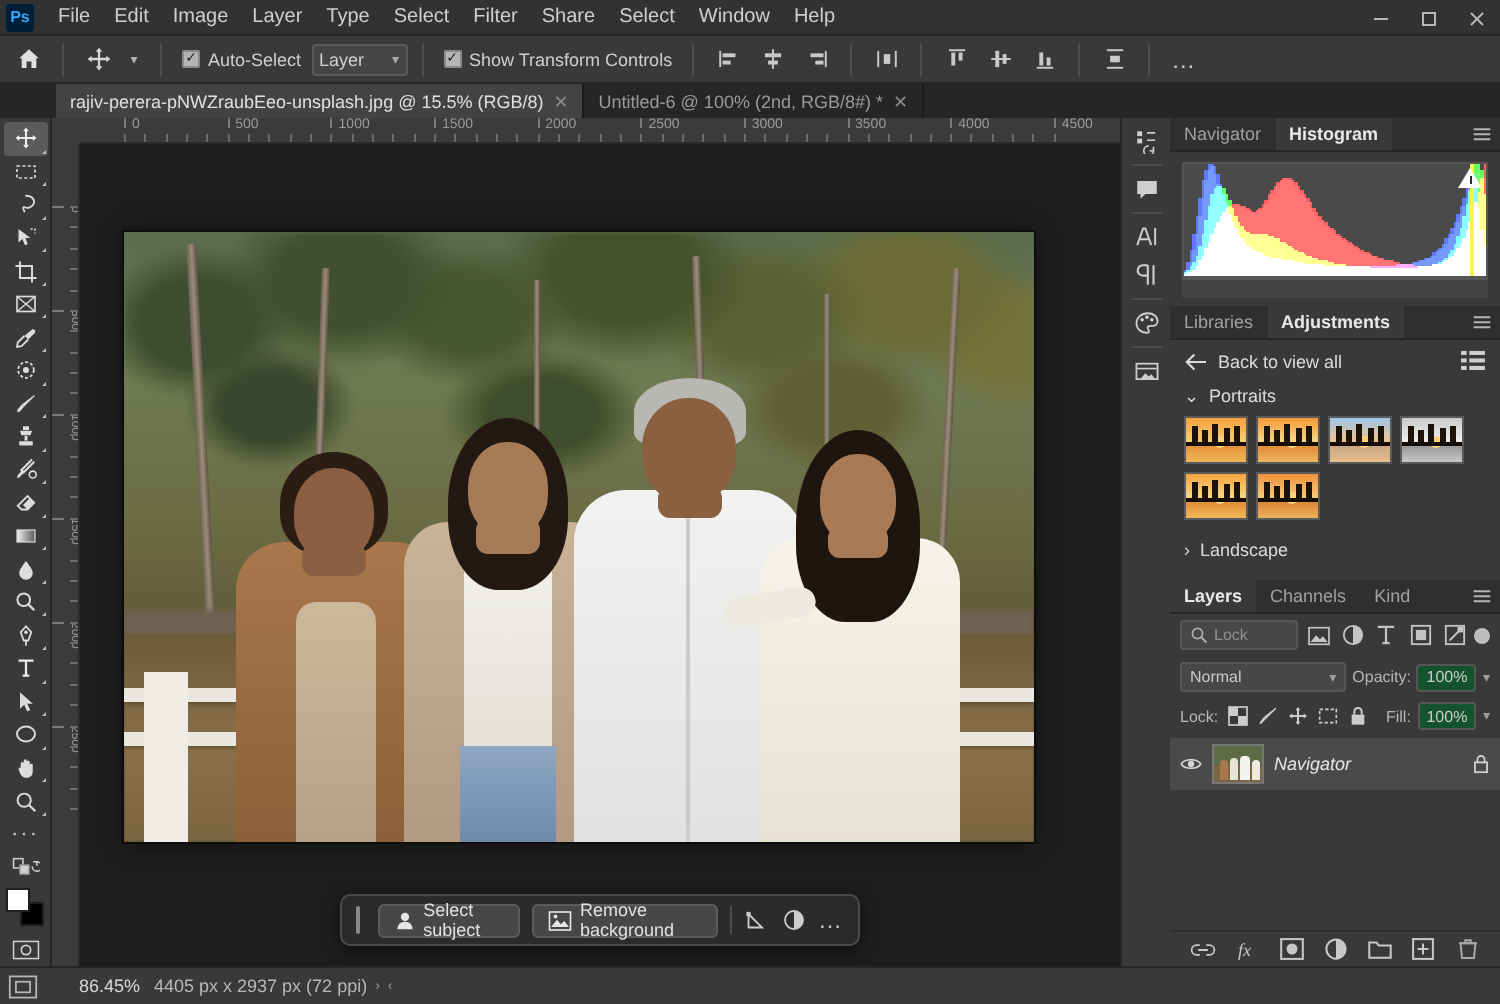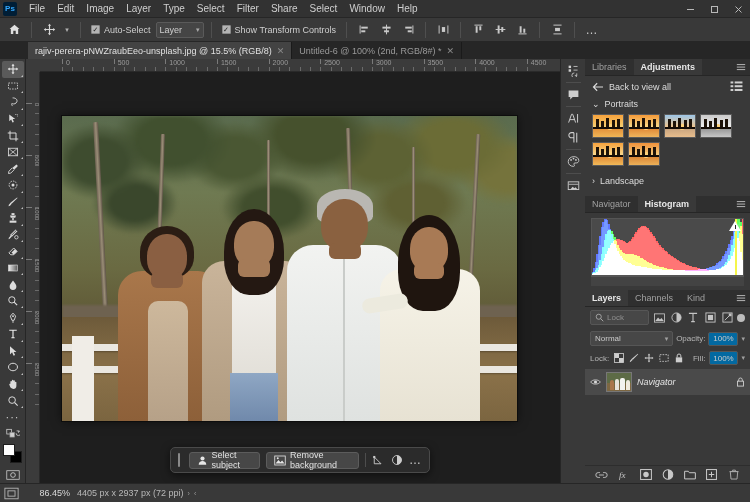--- a/index.html
+++ b/index.html
@@ -202,21 +202,21 @@
     display:flex;align-items:center;gap:3px;padding:0 4px;font-size:8px;color:#909090;
   }
   .filtic { width:14px;height:14px;display:flex;align-items:center;justify-content:center;color:#c4c4c4;font-size:8px; }
   .toggleball { width:8px;height:8px;border-radius:50%;background:#bdbdbd; }
   .blendsel {
     flex:1;height:15px;background:#474747;border:1px solid #565656;border-radius:2px;
     display:flex;align-items:center;justify-content:space-between;padding:0 4px;font-size:8px;color:#cacaca;
   }
   .opacitybox { display:flex;align-items:center;gap:3px;font-size:8px;color:#b6b6b6; }
   .numfield {
-    width:30px;height:14px;background:#0369a1;border:1px solid #565656;border-radius:2px;
+    width:30px;height:14px;background:#14532d;border:1px solid #565656;border-radius:2px;
     font-size:8px;color:#cacaca;display:flex;align-items:center;justify-content:center;
   }
   .lockrow { display:flex;align-items:center;gap:4px;padding:2px 5px;font-size:8px;color:#b6b6b6; }
   .lockic { width:12px;height:12px;display:flex;align-items:center;justify-content:center;color:#cdcdcd;font-size:9px; }
   .layerlist { flex:1;background:#393939;padding-top:2px; overflow:hidden; }
   .layeritem {
     display:flex;align-items:center;gap:5px;height:26px;padding:0 5px;background:#4a4a4a;
   }
   .eye { width:11px;display:flex;align-items:center;justify-content:center;color:#d4d4d4;font-size:9px; }
   .lthumb { width:26px;height:20px;border:1px solid #777;overflow:hidden;position:relative;background:#6d5a3a; }
@@ -774,132 +774,20 @@
       <div class="rail-icon">
         <svg width="13" height="13" viewBox="0 0 16 16">
             <rect x="1.5" y="3.5" width="13" height="9.5" fill="none" stroke="#cfcfcf" stroke-width="1.1"></rect>
             <path d="M2 6.5 L14 6.5" stroke="#cfcfcf" stroke-width="1"></path>
             <path d="M4 12.8 L7 9.4 L9 11.4 L10.6 10 L13 12.8 Z" fill="#cfcfcf"></path>
           </svg>
       </div>
     </div>
 
     <div class="panels">
-
-      <div class="panel" style="flex:0 0 auto;">
-        <div class="panel-tabs">
-          <div class="ptab">Libraries</div>
-          <div class="ptab active">Adjustments</div>
-          <div class="pmenu">
-            <svg width="10" height="9" viewBox="0 0 12 10">
-                <path d="M1 1.5 L11 1.5 M1 4.5 L11 4.5 M1 7.5 L11 7.5" stroke="#b4b4b4" stroke-width="1.2"></path>
-              </svg>
-          </div>
-        </div>
-        <div class="adjbody">
-          <div class="backrow">
-            <div class="backlink">
-              <span>
-                <svg width="12" height="10" viewBox="0 0 14 12">
-                    <path d="M13 6 L2 6 M6 1.5 L1.5 6 L6 10.5" fill="none" stroke="#dcdcdc" stroke-width="1.3"></path>
-                  </svg>
-              </span>
-              <span>Back to view all</span>
-            </div>
-            <div>
-              <svg width="13" height="11" viewBox="0 0 14 12">
-                  <rect x="0.5" y="0.5" width="3" height="2.2" fill="#d0d0d0"></rect>
-                  <rect x="5" y="0.5" width="8.5" height="2.2" fill="#d0d0d0"></rect>
-                  <rect x="0.5" y="4.6" width="3" height="2.2" fill="#d0d0d0"></rect>
-                  <rect x="5" y="4.6" width="8.5" height="2.2" fill="#d0d0d0"></rect>
-                  <rect x="0.5" y="8.7" width="3" height="2.2" fill="#d0d0d0"></rect>
-                  <rect x="5" y="8.7" width="8.5" height="2.2" fill="#d0d0d0"></rect>
-                </svg>
-            </div>
-          </div>
-
-          <div class="grouprow">
-            <span style="font-size:9px;">⌄</span>
-            <span>Portraits</span>
-          </div>
-          <div class="thumbs" id="adj-thumbs">
-              <div class="thumb">
-                <div class="tsky" style="background: linear-gradient(rgb(247, 162, 60), rgb(244, 207, 114));"></div>
-                <div class="twater" style="background: linear-gradient(rgb(224, 138, 53), rgb(240, 181, 86));"></div>
-                <div class="tsun"></div>
-                <div class="ttree" style="left: 3px; top: 4px; width: 3px; height: 9px;"></div>
-                <div class="ttree" style="left: 8px; top: 6px; width: 3px; height: 7px;"></div>
-                <div class="ttree" style="left: 13px; top: 3px; width: 3px; height: 10px;"></div>
-                <div class="ttree" style="left: 19px; top: 5px; width: 3px; height: 8px;"></div>
-                <div class="ttree" style="left: 24px; top: 4px; width: 3px; height: 9px;"></div>
-                <div style="position: absolute; left: 0px; right: 0px; top: 12px; height: 1.6px; background: rgb(20, 12, 6);"></div>
-              </div>
-              <div class="thumb">
-                <div class="tsky" style="background: linear-gradient(rgb(245, 154, 56), rgb(246, 217, 138));"></div>
-                <div class="twater" style="background: linear-gradient(rgb(221, 129, 48), rgb(239, 180, 93));"></div>
-                <div class="tsun"></div>
-                <div class="ttree" style="left: 3px; top: 4px; width: 3px; height: 9px;"></div>
-                <div class="ttree" style="left: 8px; top: 6px; width: 3px; height: 7px;"></div>
-                <div class="ttree" style="left: 13px; top: 3px; width: 3px; height: 10px;"></div>
-                <div class="ttree" style="left: 19px; top: 5px; width: 3px; height: 8px;"></div>
-                <div class="ttree" style="left: 24px; top: 4px; width: 3px; height: 9px;"></div>
-                <div style="position: absolute; left: 0px; right: 0px; top: 12px; height: 1.6px; background: rgb(20, 12, 6);"></div>
-              </div>
-              <div class="thumb">
-                <div class="tsky" style="background: linear-gradient(rgb(157, 198, 232), rgb(240, 197, 142));"></div>
-                <div class="twater" style="background: linear-gradient(rgb(194, 160, 126), rgb(231, 189, 140));"></div>
-                <div class="tsun"></div>
-                <div class="ttree" style="left: 3px; top: 4px; width: 3px; height: 9px;"></div>
-                <div class="ttree" style="left: 8px; top: 6px; width: 3px; height: 7px;"></div>
-                <div class="ttree" style="left: 13px; top: 3px; width: 3px; height: 10px;"></div>
-                <div class="ttree" style="left: 19px; top: 5px; width: 3px; height: 8px;"></div>
-                <div class="ttree" style="left: 24px; top: 4px; width: 3px; height: 9px;"></div>
-                <div style="position: absolute; left: 0px; right: 0px; top: 12px; height: 1.6px; background: rgb(20, 12, 6);"></div>
-              </div>
-              <div class="thumb">
-                <div class="tsky" style="background: linear-gradient(rgb(201, 201, 201), rgb(240, 240, 240));"></div>
-                <div class="twater" style="background: linear-gradient(rgb(142, 142, 142), rgb(198, 198, 198));"></div>
-                <div class="tsun"></div>
-                <div class="ttree" style="left: 3px; top: 4px; width: 3px; height: 9px;"></div>
-                <div class="ttree" style="left: 8px; top: 6px; width: 3px; height: 7px;"></div>
-                <div class="ttree" style="left: 13px; top: 3px; width: 3px; height: 10px;"></div>
-                <div class="ttree" style="left: 19px; top: 5px; width: 3px; height: 8px;"></div>
-                <div class="ttree" style="left: 24px; top: 4px; width: 3px; height: 9px;"></div>
-                <div style="position: absolute; left: 0px; right: 0px; top: 12px; height: 1.6px; background: rgb(20, 12, 6);"></div>
-              </div>
-              <div class="thumb">
-                <div class="tsky" style="background: linear-gradient(rgb(247, 162, 60), rgb(248, 217, 142));"></div>
-                <div class="twater" style="background: linear-gradient(rgb(221, 129, 48), rgb(240, 184, 88));"></div>
-                <div class="tsun"></div>
-                <div class="ttree" style="left: 3px; top: 4px; width: 3px; height: 9px;"></div>
-                <div class="ttree" style="left: 8px; top: 6px; width: 3px; height: 7px;"></div>
-                <div class="ttree" style="left: 13px; top: 3px; width: 3px; height: 10px;"></div>
-                <div class="ttree" style="left: 19px; top: 5px; width: 3px; height: 8px;"></div>
-                <div class="ttree" style="left: 24px; top: 4px; width: 3px; height: 9px;"></div>
-                <div style="position: absolute; left: 0px; right: 0px; top: 12px; height: 1.6px; background: rgb(20, 12, 6);"></div>
-              </div>
-              <div class="thumb">
-                <div class="tsky" style="background: linear-gradient(rgb(240, 145, 58), rgb(246, 203, 124));"></div>
-                <div class="twater" style="background: linear-gradient(rgb(214, 124, 46), rgb(236, 177, 89));"></div>
-                <div class="tsun"></div>
-                <div class="ttree" style="left: 3px; top: 4px; width: 3px; height: 9px;"></div>
-                <div class="ttree" style="left: 8px; top: 6px; width: 3px; height: 7px;"></div>
-                <div class="ttree" style="left: 13px; top: 3px; width: 3px; height: 10px;"></div>
-                <div class="ttree" style="left: 19px; top: 5px; width: 3px; height: 8px;"></div>
-                <div class="ttree" style="left: 24px; top: 4px; width: 3px; height: 9px;"></div>
-                <div style="position: absolute; left: 0px; right: 0px; top: 12px; height: 1.6px; background: rgb(20, 12, 6);"></div>
-              </div>
-            </div>
-
-          <div class="grouprow" style="margin-top:10px;">
-            <span style="font-size:9px;">›</span>
-            <span>Landscape</span>
-          </div>
-        </div>
-      </div>
 
       <div class="panel">
         <div class="panel-tabs">
           <div class="ptab">Navigator</div>
           <div class="ptab active">Histogram</div>
           <div class="pmenu">
             <svg width="10" height="9" viewBox="0 0 12 10">
                 <path d="M1 1.5 L11 1.5 M1 4.5 L11 4.5 M1 7.5 L11 7.5" stroke="#b4b4b4" stroke-width="1.2"></path>
               </svg>
           </div>
@@ -1210,20 +1098,132 @@
               <div class="hbar" style="left: 149.505px; width: 3px; height: 27.84px; background: rgb(32, 255, 32); mix-blend-mode: screen;"></div>
               <div class="hbar" style="left: 149.505px; width: 3px; height: 9.28px; background: rgb(32, 64, 255); mix-blend-mode: screen;"></div>
               <div style="position: absolute; right: 6px; bottom: 0px; width: 2px; height: 58px; background: rgb(245, 245, 74);"></div>
               <div style="position: absolute; right: 2px; top: 2px; width: 0px; height: 0px; border-left: 6px solid transparent; border-right: 6px solid transparent; border-bottom: 10px solid rgb(255, 255, 255);"></div>
               <div style="position: absolute; right: 7px; top: 6px; width: 1px; height: 4px; background: rgb(43, 43, 43);"></div>
             </div>
           <div class="histo-foot"></div>
         </div>
       </div>
 
+      <div class="panel" style="flex:0 0 auto;">
+        <div class="panel-tabs">
+          <div class="ptab">Libraries</div>
+          <div class="ptab active">Adjustments</div>
+          <div class="pmenu">
+            <svg width="10" height="9" viewBox="0 0 12 10">
+                <path d="M1 1.5 L11 1.5 M1 4.5 L11 4.5 M1 7.5 L11 7.5" stroke="#b4b4b4" stroke-width="1.2"></path>
+              </svg>
+          </div>
+        </div>
+        <div class="adjbody">
+          <div class="backrow">
+            <div class="backlink">
+              <span>
+                <svg width="12" height="10" viewBox="0 0 14 12">
+                    <path d="M13 6 L2 6 M6 1.5 L1.5 6 L6 10.5" fill="none" stroke="#dcdcdc" stroke-width="1.3"></path>
+                  </svg>
+              </span>
+              <span>Back to view all</span>
+            </div>
+            <div>
+              <svg width="13" height="11" viewBox="0 0 14 12">
+                  <rect x="0.5" y="0.5" width="3" height="2.2" fill="#d0d0d0"></rect>
+                  <rect x="5" y="0.5" width="8.5" height="2.2" fill="#d0d0d0"></rect>
+                  <rect x="0.5" y="4.6" width="3" height="2.2" fill="#d0d0d0"></rect>
+                  <rect x="5" y="4.6" width="8.5" height="2.2" fill="#d0d0d0"></rect>
+                  <rect x="0.5" y="8.7" width="3" height="2.2" fill="#d0d0d0"></rect>
+                  <rect x="5" y="8.7" width="8.5" height="2.2" fill="#d0d0d0"></rect>
+                </svg>
+            </div>
+          </div>
+
+          <div class="grouprow">
+            <span style="font-size:9px;">⌄</span>
+            <span>Portraits</span>
+          </div>
+          <div class="thumbs" id="adj-thumbs">
+              <div class="thumb">
+                <div class="tsky" style="background: linear-gradient(rgb(247, 162, 60), rgb(244, 207, 114));"></div>
+                <div class="twater" style="background: linear-gradient(rgb(224, 138, 53), rgb(240, 181, 86));"></div>
+                <div class="tsun"></div>
+                <div class="ttree" style="left: 3px; top: 4px; width: 3px; height: 9px;"></div>
+                <div class="ttree" style="left: 8px; top: 6px; width: 3px; height: 7px;"></div>
+                <div class="ttree" style="left: 13px; top: 3px; width: 3px; height: 10px;"></div>
+                <div class="ttree" style="left: 19px; top: 5px; width: 3px; height: 8px;"></div>
+                <div class="ttree" style="left: 24px; top: 4px; width: 3px; height: 9px;"></div>
+                <div style="position: absolute; left: 0px; right: 0px; top: 12px; height: 1.6px; background: rgb(20, 12, 6);"></div>
+              </div>
+              <div class="thumb">
+                <div class="tsky" style="background: linear-gradient(rgb(245, 154, 56), rgb(246, 217, 138));"></div>
+                <div class="twater" style="background: linear-gradient(rgb(221, 129, 48), rgb(239, 180, 93));"></div>
+                <div class="tsun"></div>
+                <div class="ttree" style="left: 3px; top: 4px; width: 3px; height: 9px;"></div>
+                <div class="ttree" style="left: 8px; top: 6px; width: 3px; height: 7px;"></div>
+                <div class="ttree" style="left: 13px; top: 3px; width: 3px; height: 10px;"></div>
+                <div class="ttree" style="left: 19px; top: 5px; width: 3px; height: 8px;"></div>
+                <div class="ttree" style="left: 24px; top: 4px; width: 3px; height: 9px;"></div>
+                <div style="position: absolute; left: 0px; right: 0px; top: 12px; height: 1.6px; background: rgb(20, 12, 6);"></div>
+              </div>
+              <div class="thumb">
+                <div class="tsky" style="background: linear-gradient(rgb(157, 198, 232), rgb(240, 197, 142));"></div>
+                <div class="twater" style="background: linear-gradient(rgb(194, 160, 126), rgb(231, 189, 140));"></div>
+                <div class="tsun"></div>
+                <div class="ttree" style="left: 3px; top: 4px; width: 3px; height: 9px;"></div>
+                <div class="ttree" style="left: 8px; top: 6px; width: 3px; height: 7px;"></div>
+                <div class="ttree" style="left: 13px; top: 3px; width: 3px; height: 10px;"></div>
+                <div class="ttree" style="left: 19px; top: 5px; width: 3px; height: 8px;"></div>
+                <div class="ttree" style="left: 24px; top: 4px; width: 3px; height: 9px;"></div>
+                <div style="position: absolute; left: 0px; right: 0px; top: 12px; height: 1.6px; background: rgb(20, 12, 6);"></div>
+              </div>
+              <div class="thumb">
+                <div class="tsky" style="background: linear-gradient(rgb(201, 201, 201), rgb(240, 240, 240));"></div>
+                <div class="twater" style="background: linear-gradient(rgb(142, 142, 142), rgb(198, 198, 198));"></div>
+                <div class="tsun"></div>
+                <div class="ttree" style="left: 3px; top: 4px; width: 3px; height: 9px;"></div>
+                <div class="ttree" style="left: 8px; top: 6px; width: 3px; height: 7px;"></div>
+                <div class="ttree" style="left: 13px; top: 3px; width: 3px; height: 10px;"></div>
+                <div class="ttree" style="left: 19px; top: 5px; width: 3px; height: 8px;"></div>
+                <div class="ttree" style="left: 24px; top: 4px; width: 3px; height: 9px;"></div>
+                <div style="position: absolute; left: 0px; right: 0px; top: 12px; height: 1.6px; background: rgb(20, 12, 6);"></div>
+              </div>
+              <div class="thumb">
+                <div class="tsky" style="background: linear-gradient(rgb(247, 162, 60), rgb(248, 217, 142));"></div>
+                <div class="twater" style="background: linear-gradient(rgb(221, 129, 48), rgb(240, 184, 88));"></div>
+                <div class="tsun"></div>
+                <div class="ttree" style="left: 3px; top: 4px; width: 3px; height: 9px;"></div>
+                <div class="ttree" style="left: 8px; top: 6px; width: 3px; height: 7px;"></div>
+                <div class="ttree" style="left: 13px; top: 3px; width: 3px; height: 10px;"></div>
+                <div class="ttree" style="left: 19px; top: 5px; width: 3px; height: 8px;"></div>
+                <div class="ttree" style="left: 24px; top: 4px; width: 3px; height: 9px;"></div>
+                <div style="position: absolute; left: 0px; right: 0px; top: 12px; height: 1.6px; background: rgb(20, 12, 6);"></div>
+              </div>
+              <div class="thumb">
+                <div class="tsky" style="background: linear-gradient(rgb(240, 145, 58), rgb(246, 203, 124));"></div>
+                <div class="twater" style="background: linear-gradient(rgb(214, 124, 46), rgb(236, 177, 89));"></div>
+                <div class="tsun"></div>
+                <div class="ttree" style="left: 3px; top: 4px; width: 3px; height: 9px;"></div>
+                <div class="ttree" style="left: 8px; top: 6px; width: 3px; height: 7px;"></div>
+                <div class="ttree" style="left: 13px; top: 3px; width: 3px; height: 10px;"></div>
+                <div class="ttree" style="left: 19px; top: 5px; width: 3px; height: 8px;"></div>
+                <div class="ttree" style="left: 24px; top: 4px; width: 3px; height: 9px;"></div>
+                <div style="position: absolute; left: 0px; right: 0px; top: 12px; height: 1.6px; background: rgb(20, 12, 6);"></div>
+              </div>
+            </div>
+
+          <div class="grouprow" style="margin-top:10px;">
+            <span style="font-size:9px;">›</span>
+            <span>Landscape</span>
+          </div>
+        </div>
+      </div>
+
       <div class="panel" style="flex:1;">
         <div class="panel-tabs">
           <div class="ptab active">Layers</div>
           <div class="ptab">Channels</div>
           <div class="ptab">Kind</div>
           <div class="pmenu">
             <svg width="10" height="9" viewBox="0 0 12 10">
                 <path d="M1 1.5 L11 1.5 M1 4.5 L11 4.5 M1 7.5 L11 7.5" stroke="#b4b4b4" stroke-width="1.2"></path>
               </svg>
           </div>

